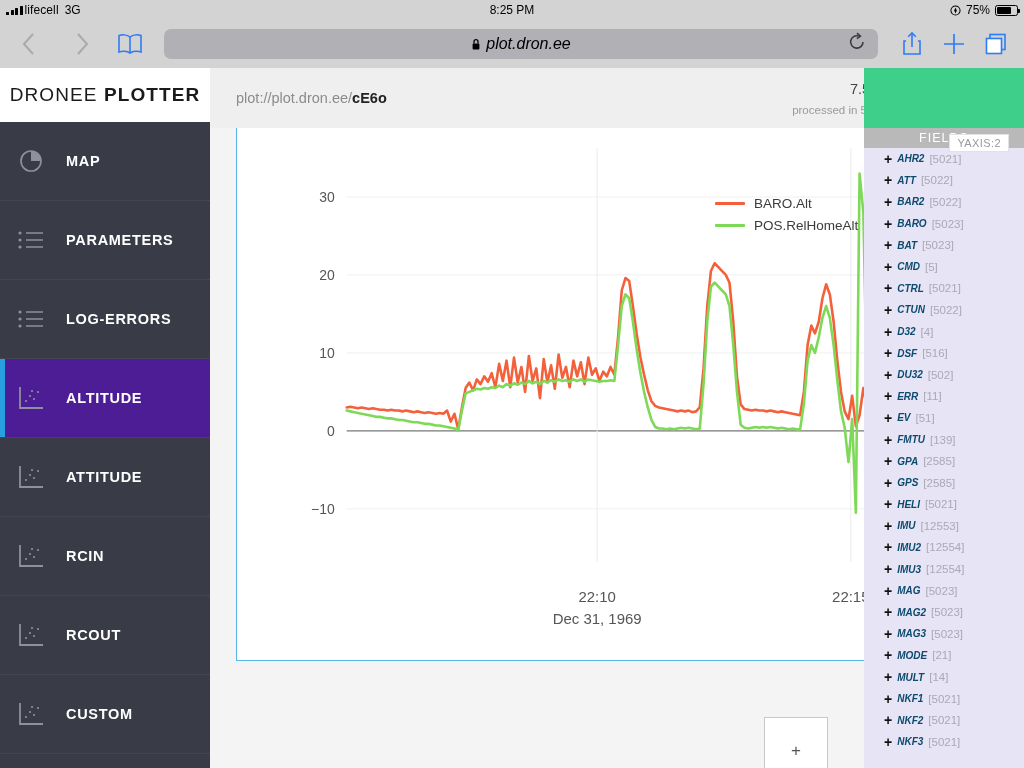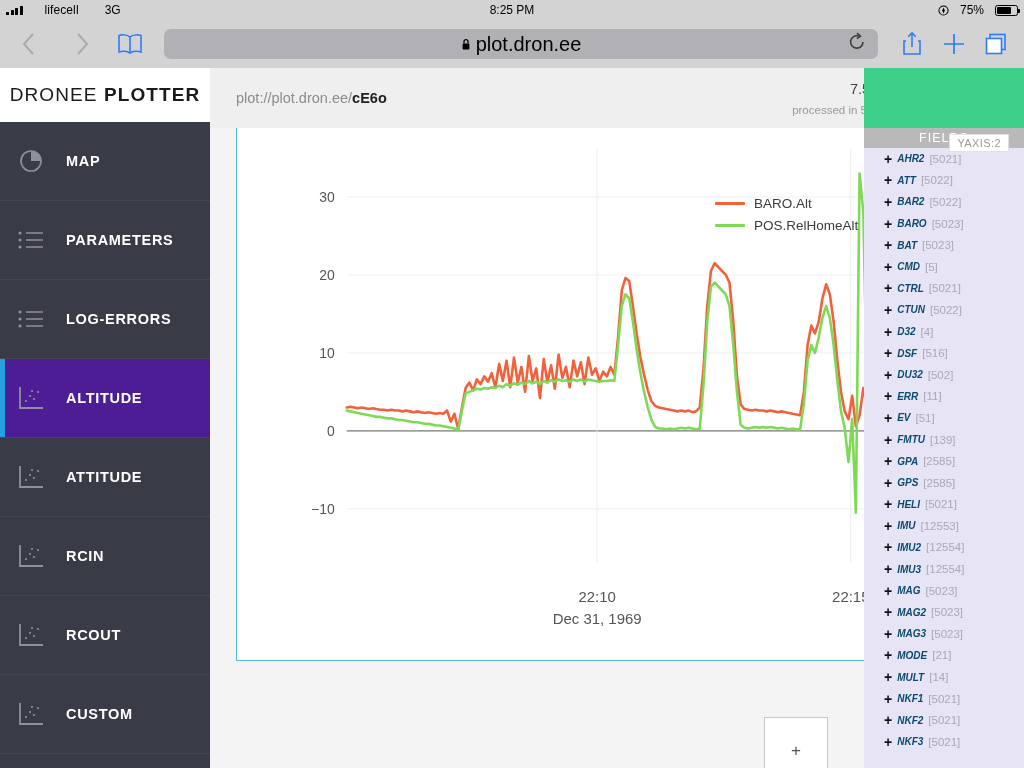--- a/index.html
+++ b/index.html
@@ -11,35 +11,35 @@
 
   
   .statusbar {
     height: 20px; width: 100%;
     background: #d3d3d3;
     display: flex; align-items: center;
     padding: 0 6px;
     font-size: 12px; color: #000;
     position: relative;
   }
-  .sb-left { display: flex; align-items: center; gap: 22px; }
+  .sb-left { display: flex; align-items: center; gap: 2px; }
   .signal { display: flex; align-items: flex-end; gap: 1.5px; height: 9px; }
   .signal i { display: block; width: 3px; background: #000; border-radius: .5px; }
   .signal i:nth-child(1) { height: 3px; }
   .signal i:nth-child(2) { height: 5px; }
   .signal i:nth-child(3) { height: 7px; }
   .signal i:nth-child(4) { height: 9px; }
   .carrier { font-size: 12px; letter-spacing: .1px; }
   .nettype { font-size: 12px; margin-left: 4px; }
   .sb-center {
     position: absolute; left: 0; right: 0; text-align: center;
     font-size: 12px; font-weight: 400;
   }
   .sb-right {
-    margin-left: auto; display: flex; align-items: center; gap: 11px;
+    margin-left: auto; display: flex; align-items: center; gap: 5px;
     position: relative; z-index: 2;
   }
   .loc-icon { width: 11px; height: 11px; display: block; }
   .batt-pct { font-size: 12px; }
   .batt {
     width: 23px; height: 11px; border: 1px solid #000;
     border-radius: 2.5px; position: relative; padding: 1px;
   }
   .batt::after {
     content: ""; position: absolute; right: -3px; top: 3.5px;
@@ -57,21 +57,21 @@
     align-items: center; justify-content: center; flex: 0 0 auto;
   }
   .tb-icon svg { display: block; }
   .nav-arrows { display: flex; gap: 26px; margin-right: 6px; }
   .urlbar {
     flex: 1; height: 30px; background: #b0b0b5; border-radius: 7px;
     display: flex; align-items: center; justify-content: center;
     position: relative; margin: 0 6px;
   }
   .urlbar .lock { margin-right: 5px; display: flex; }
-  .urlbar .url-text { font-size: 20px; color: #000; }
+  .urlbar .url-text { font-size: 16px; color: #000; font-style: italic; }
   .reload { position: absolute; right: 12px; top: 50%; transform: translateY(-50%); }
 
   
   .app { display: flex; height: 700px; width: 100%; }
 
   
   .sidebar { width: 210px; flex: 0 0 210px; background: #393b47; height: 100%; }
   .logo {
     height: 54px; background: #fff; display: flex;
     align-items: center; justify-content: center;

